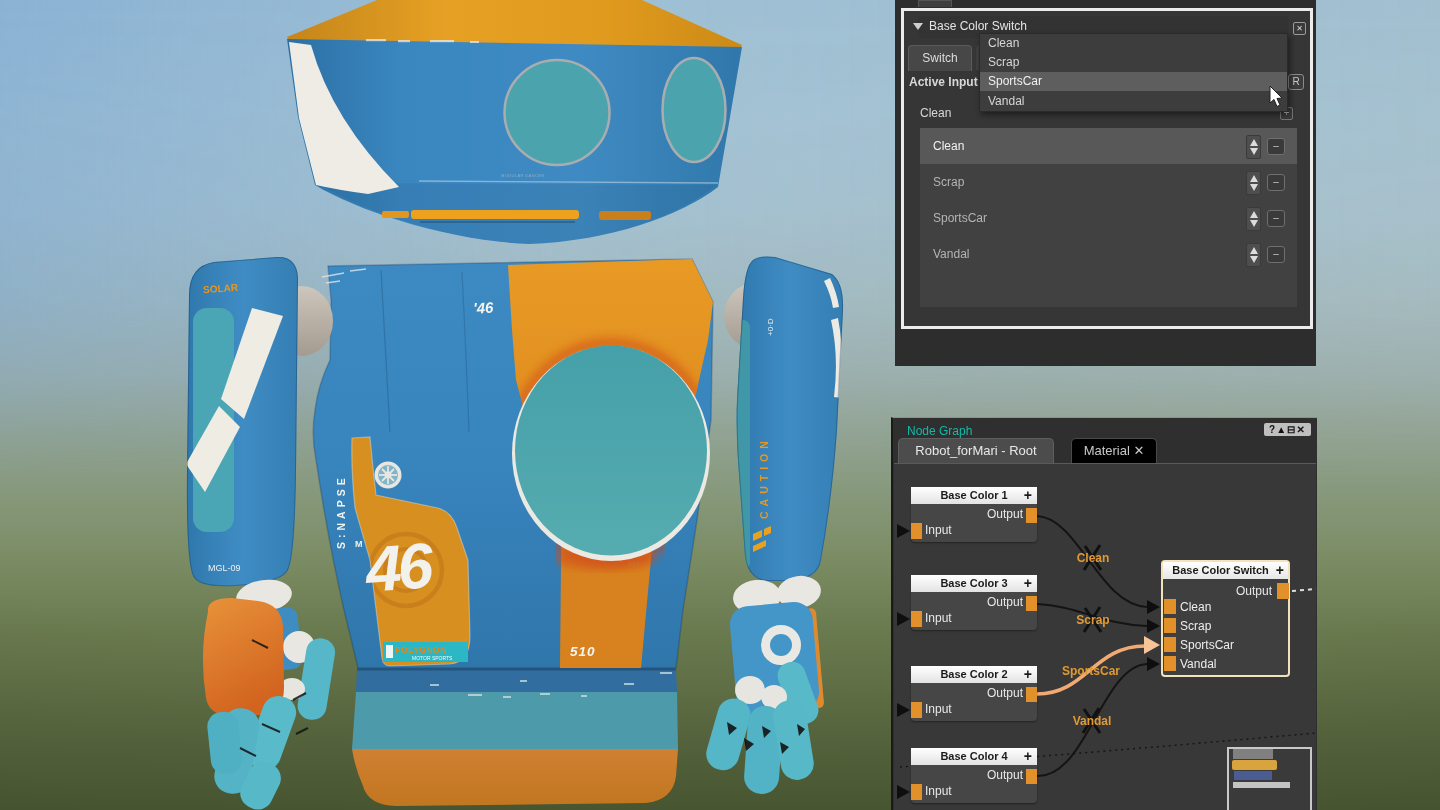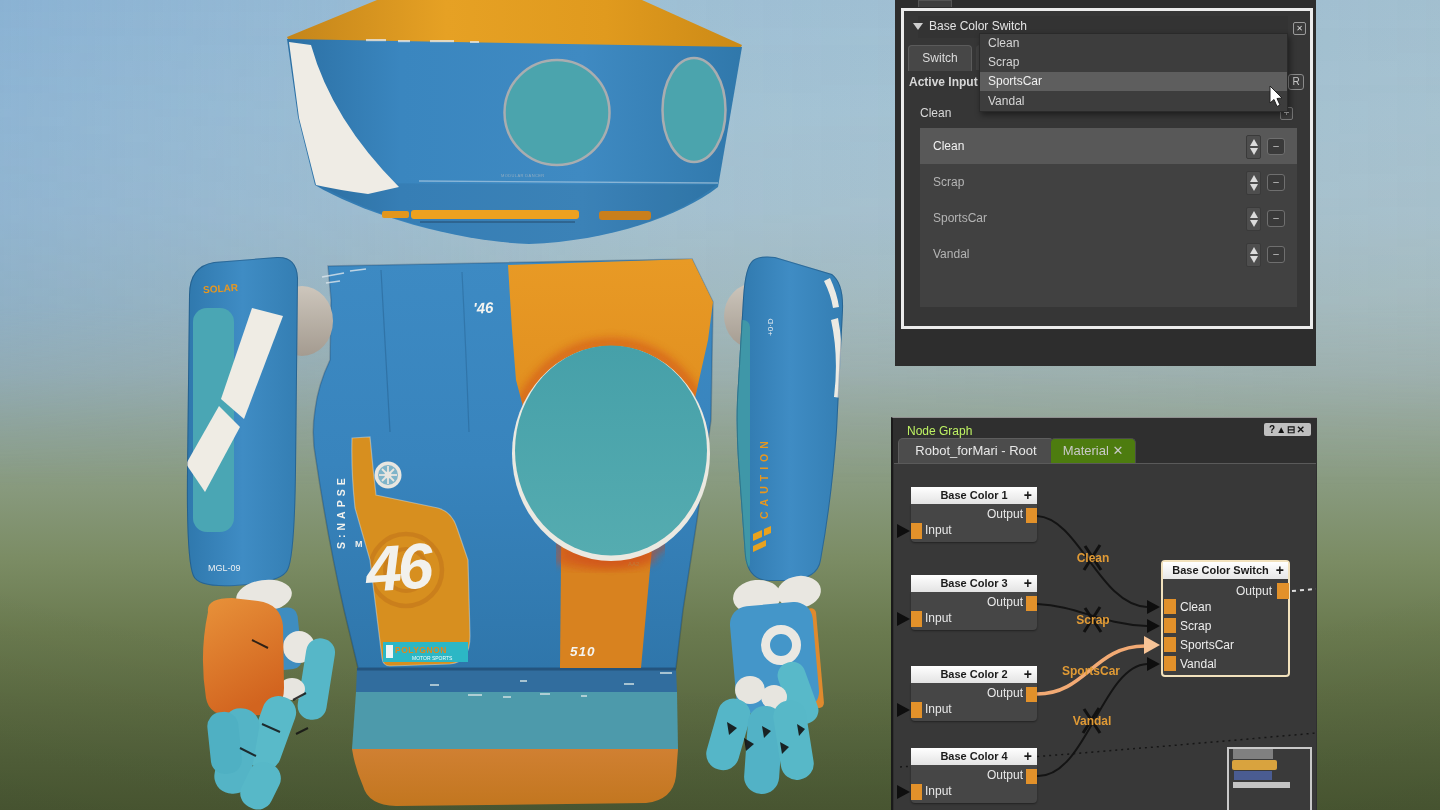--- a/index.html
+++ b/index.html
@@ -26,25 +26,25 @@
 .spin i{position:absolute;left:3px;width:0;height:0;border-left:4px solid transparent;border-right:4px solid transparent;}
 .spin .u{top:3px;border-bottom:7px solid #dcdcdc;}
 .spin .d{bottom:3px;border-top:7px solid #dcdcdc;}
 .mbtn{position:absolute;right:12px;top:10px;width:16px;height:15px;background:#3a3a3a;border:1px solid #6f6f6f;border-radius:3px;color:#c8c8c8;font-size:10px;line-height:14px;text-align:center;}
 #popup{position:absolute;left:75px;top:22px;width:307px;height:77px;background:#3d3d3d;border:1px solid #2a2a2a;box-shadow:2px 3px 6px rgba(0,0,0,0.45);}
 .prow{position:absolute;left:0;width:100%;height:19px;color:#d6d6d6;font-size:12px;line-height:19px;}
 .prow span{margin-left:8px;}
 .prow.hi{background:#5e5e5e;color:#f0f0f0;}
 
 #ng{position:absolute;left:891px;top:417px;width:426px;height:393px;background:#2f2f2f;border-top:1px solid #8f8f8f;border-left:2px solid #1a1a1a;box-sizing:border-box;}
-#ng .title{position:absolute;left:14px;top:6px;color:#bef264;font-size:12px;}
+#ng .title{position:absolute;left:14px;top:6px;color:#14b8a6;font-size:12px;}
 #ng .icons{position:absolute;left:371px;top:5px;width:47px;height:13px;background:#bfbfbf;border-radius:2px;color:#111;font-size:10px;font-weight:bold;line-height:13px;text-align:center;letter-spacing:1px;}
 .ngtab{position:absolute;top:20px;height:24px;font-size:13px;line-height:24px;text-align:center;border-radius:5px 5px 0 0;}
 #ngt1{left:5px;width:154px;background:#4c4c4c;color:#e8e8e8;border:1px solid #5e5e5e;border-bottom:none;}
-#ngt2{left:157px;width:84px;background:#4d7c0f;color:#c9c9c9;border:1px solid #4a4a4a;border-bottom:none;}
+#ngt2{left:178px;width:84px;background:#000000;color:#c9c9c9;border:1px solid #4a4a4a;border-bottom:none;}
 #garea{position:absolute;left:1px;top:45px;width:422px;height:348px;background:#383838;border-top:1px solid #5a5a5a;}
 .node{position:absolute;width:126px;}
 .node .tb{position:absolute;left:0;top:0;width:126px;height:17px;background:linear-gradient(180deg,#ffffff,#e3e3e3);color:#1a1a1a;font-size:11px;font-weight:bold;text-align:center;line-height:17px;}
 .node .tb b{position:absolute;right:5px;top:0;font-size:14px;font-weight:bold;}
 .node .bd{position:absolute;left:0;top:17px;width:126px;height:38px;background:#464646;border-radius:0 0 4px 4px;box-shadow:0 1px 2px rgba(0,0,0,0.4);}
 .node .out{position:absolute;right:14px;top:20px;color:#e8e8e8;font-size:12px;}
 .node .oport{position:absolute;right:0;top:21px;width:11px;height:15px;background:#e2912a;}
 .node .in{position:absolute;left:14px;top:36px;color:#e8e8e8;font-size:12px;}
 .node .iport{position:absolute;left:0;top:36px;width:11px;height:16px;background:#e2912a;}
 .node .itri{position:absolute;left:-14px;top:37px;width:0;height:0;border-top:7px solid transparent;border-bottom:7px solid transparent;border-left:13px solid #0e0e0e;}

